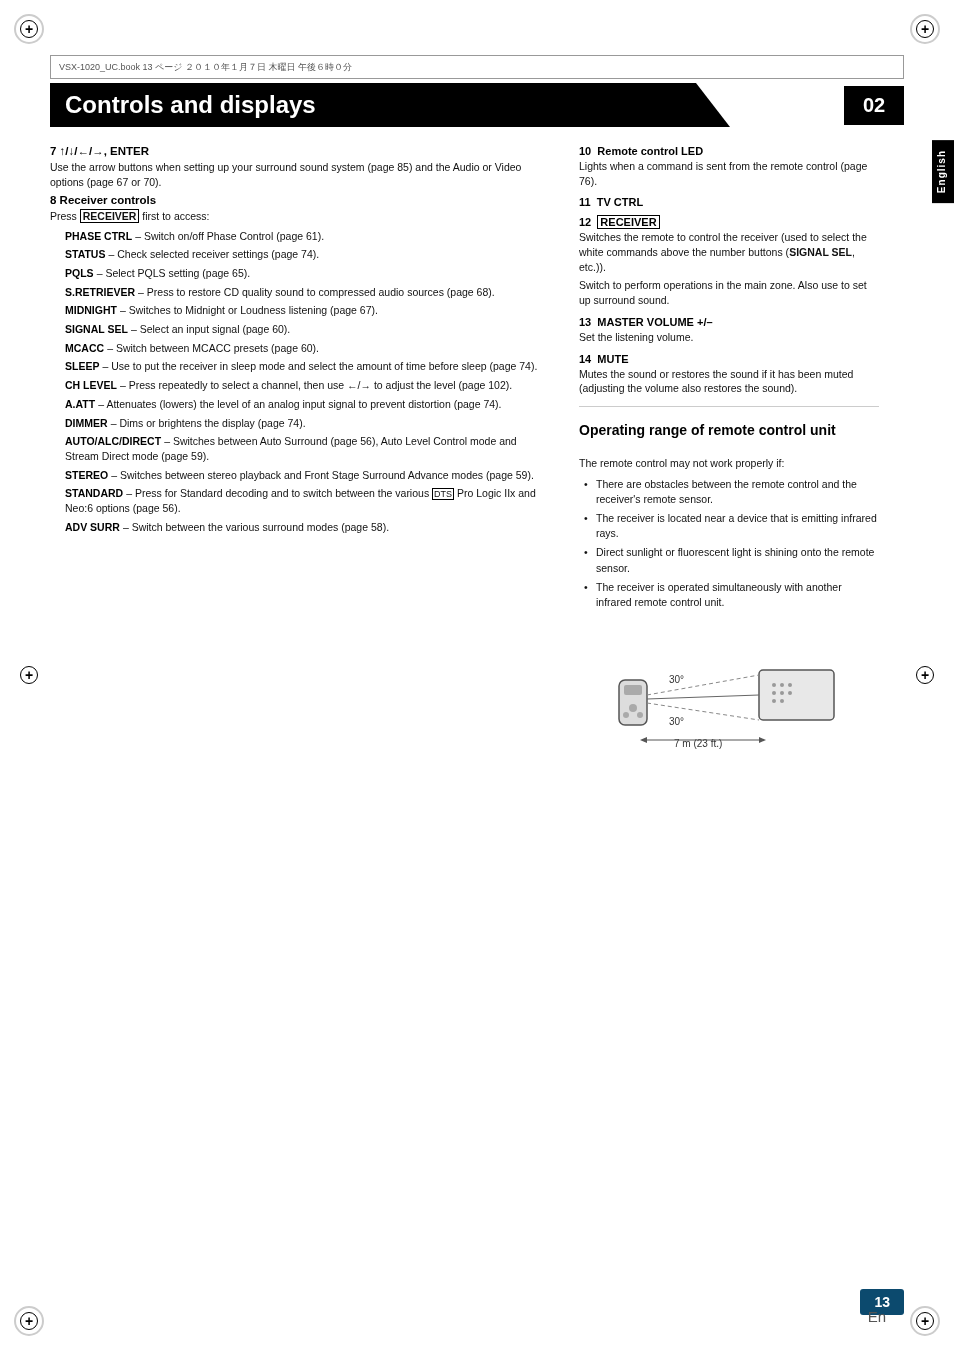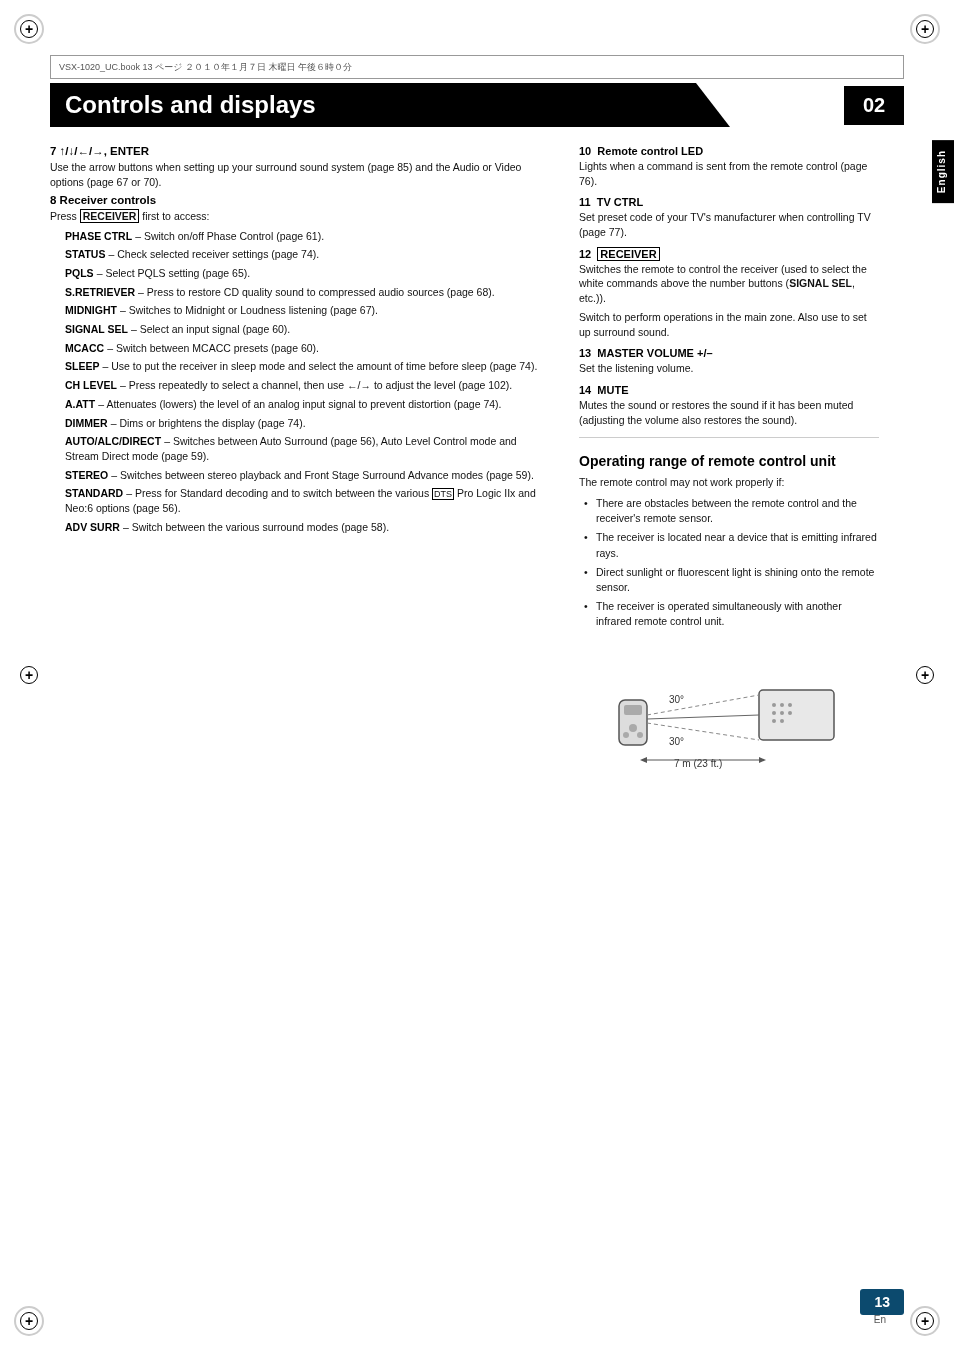--- a/index.html
+++ b/index.html
@@ -200,21 +200,21 @@
       font-size: 10.5px;
       line-height: 1.4;
       color: #111;
     }
 
     
     .op-range-title {
       font-size: 14px;
       font-weight: bold;
       margin-top: 15px;
-      margin-bottom: 6px;
+      margin-bottom: 18px;
       color: #000;
     }
 
     .bullet-list {
       list-style: none;
       padding-left: 5px;
     }
     .bullet-list li {
       font-size: 10.5px;
       line-height: 1.45;
@@ -247,21 +247,21 @@
       font-size: 14px;
       font-weight: bold;
       padding: 5px 14px;
       border-radius: 3px;
     }
 
     .page-en {
       position: absolute;
       bottom: 25px;
       right: 68px;
-      font-size: 10px;
+      font-size: 15px;
       color: #555;
     }
   </style>
 </head>
 <body>
 
 <div class="deco-circle deco-tl"></div>
 <div class="deco-circle deco-tr"></div>
 <div class="deco-circle deco-bl"></div>
 <div class="deco-circle deco-br"></div>
@@ -376,21 +376,20 @@
 
   <div class="col-right">
 
     <div class="right-item">
       <div class="right-num">10&nbsp; Remote control LED</div>
       <div class="right-body">Lights when a command is sent from the remote control (page 76).</div>
     </div>
 
     <div class="right-item">
       <div class="right-num">11&nbsp; TV CTRL</div>
-      <div class="right-body">Set preset code of your TV's manufacturer when controlling TV (page 77).</div>
     </div>
 
     <div class="right-item">
       <div class="right-num">12&nbsp; <span class="boxed">RECEIVER</span></div>
       <div class="right-body" style="margin-bottom:4px;">Switches the remote to control the receiver (used to select the white commands above the number buttons (<strong>SIGNAL SEL</strong>, etc.)).</div>
       <div class="right-body">Switch to perform operations in the main zone. Also use to set up surround sound.</div>
     </div>
 
     <div class="right-item">
       <div class="right-num">13&nbsp; MASTER VOLUME +/–</div>

